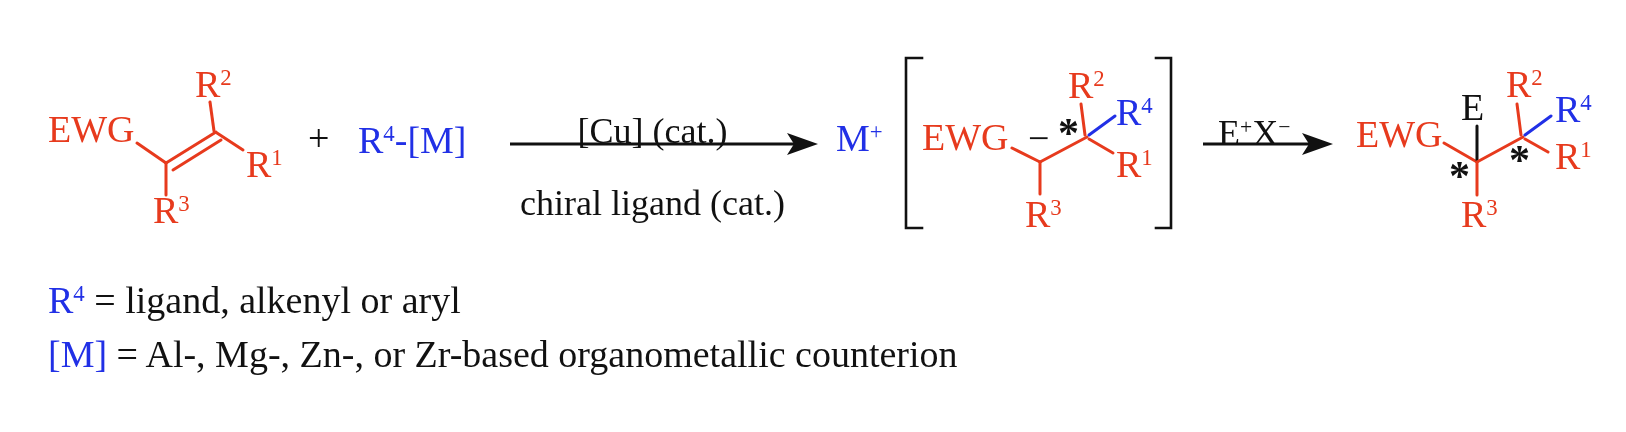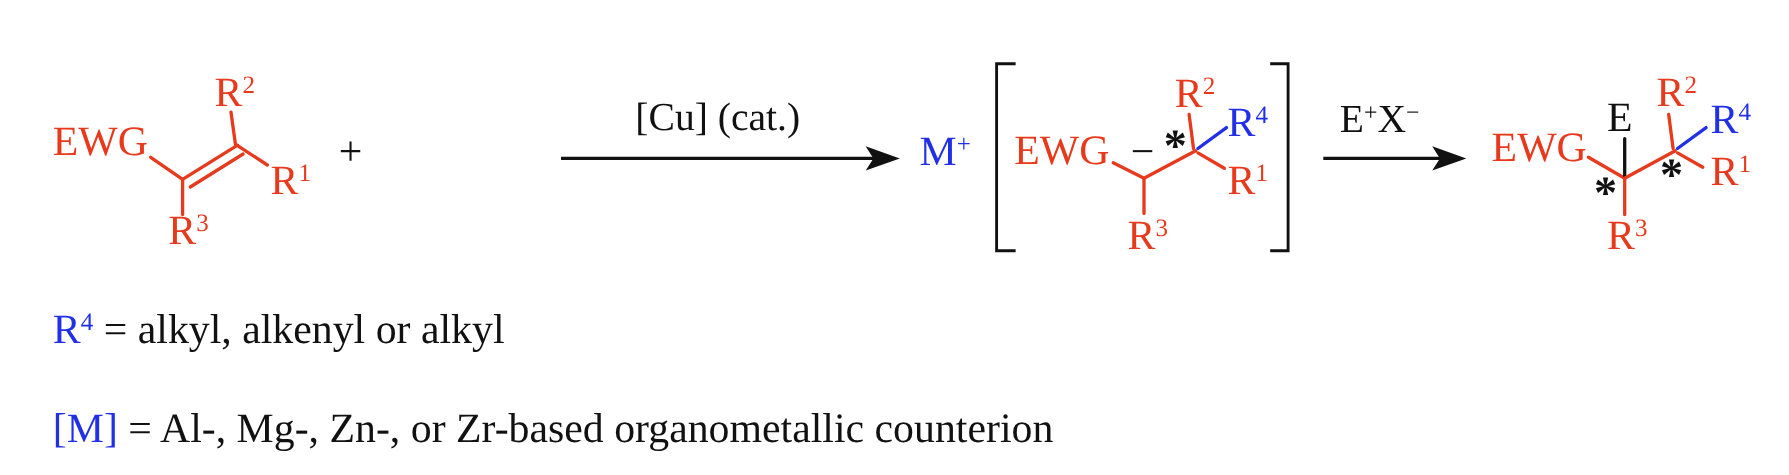--- a/index.html
+++ b/index.html
@@ -24,21 +24,21 @@
     letter-spacing:0;
   }
   .lbl sup{
     font-size:0.60em;
     line-height:0;
     vertical-align:0.52em;
   }
   .red{color:var(--red);text-align:right;}
   .blue{color:var(--blue);}
   .black{color:var(--black);}
-  .arrow-text{font-size:36px;text-align:center;}
+  .arrow-text{font-size:36px;text-align:center;margin-top:25px;}
   .star{font-size:42px;font-weight:bold;}
   .red-s{stroke:var(--red);}
   .blue-s{stroke:var(--blue);}
   .black-s{stroke:var(--black);}
   .bond{stroke-width:3;stroke-linecap:round;fill:none;}
   .bracket{stroke-width:2.6;fill:none;stroke-linecap:square;}
   .arrow-line{stroke-width:2.8;fill:none;}
   .arrow-head{fill:var(--black);stroke:none;}
 </style>
 </head>
@@ -92,22 +92,24 @@
     </g>
   </svg>
 
   <span class="lbl red" style="left:48px;top:110px;">EWG</span>
   <span class="lbl red" style="left:195px;top:65px;"><span>R</span><sup>2</sup></span>
   <span class="lbl red" style="left:246px;top:145px;"><span>R</span><sup>1</sup></span>
   <span class="lbl red" style="left:153px;top:191px;"><span>R</span><sup>3</sup></span>
 
   <span class="lbl black" style="left:308px;top:119px;">+</span>
 
+  <span class="lbl blue" style="left:358px;top:121px;"><span>R</span><sup>4</sup><span>-[M]</span></span>
 
   <div class="lbl black arrow-text" style="left:500px;top:88px;width:305px;">[Cu] (cat.)</div>
+  <div class="lbl black arrow-text" style="left:500px;top:160px;width:305px;">chiral ligand (cat.)</div>
 
   <span class="lbl blue" style="left:836px;top:119px;"><span>M</span><sup>+</sup></span>
 
   <span class="lbl red" style="left:922px;top:118px;">EWG</span>
   <span class="lbl black" style="left:1028px;top:119px;">−</span>
   <span class="lbl black star" style="left:1058px;top:112px;">*</span>
   <span class="lbl red" style="left:1068px;top:66px;"><span>R</span><sup>2</sup></span>
   <span class="lbl blue" style="left:1116px;top:93px;"><span>R</span><sup>4</sup></span>
   <span class="lbl red" style="left:1116px;top:145px;"><span>R</span><sup>1</sup></span>
   <span class="lbl red" style="left:1025px;top:195px;"><span>R</span><sup>3</sup></span>
@@ -116,16 +118,16 @@
 
   <span class="lbl red" style="left:1356px;top:115px;">EWG</span>
   <span class="lbl black" style="left:1461px;top:88px;">E</span>
   <span class="lbl black star" style="left:1449px;top:155px;">*</span>
   <span class="lbl black star" style="left:1509px;top:139px;">*</span>
   <span class="lbl red" style="left:1506px;top:65px;"><span>R</span><sup>2</sup></span>
   <span class="lbl blue" style="left:1555px;top:90px;"><span>R</span><sup>4</sup></span>
   <span class="lbl red" style="left:1555px;top:137px;"><span>R</span><sup>1</sup></span>
   <span class="lbl red" style="left:1461px;top:195px;"><span>R</span><sup>3</sup></span>
 
-  <div class="lbl" style="left:48px;top:281px;"><span class="blue"><span>R</span><sup>4</sup></span><span class="black"> = alkyl, alkenyl or alkyl</span></div>
-  <div class="lbl" style="left:48px;top:335px;margin-top:36px;"><span class="blue">[M]</span><span class="black"> = Al-, Mg-, Zn-, or Zr-based organometallic counterion</span></div>
+  <div class="lbl" style="left:48px;top:281px;"><span class="blue"><span>R</span><sup>4</sup></span><span class="black"> = ligand, alkenyl or aryl</span></div>
+  <div class="lbl" style="left:48px;top:335px;"><span class="blue">[M]</span><span class="black"> = Al-, Mg-, Zn-, or Zr-based organometallic counterion</span></div>
 
 </div>
 
 </body></html>

